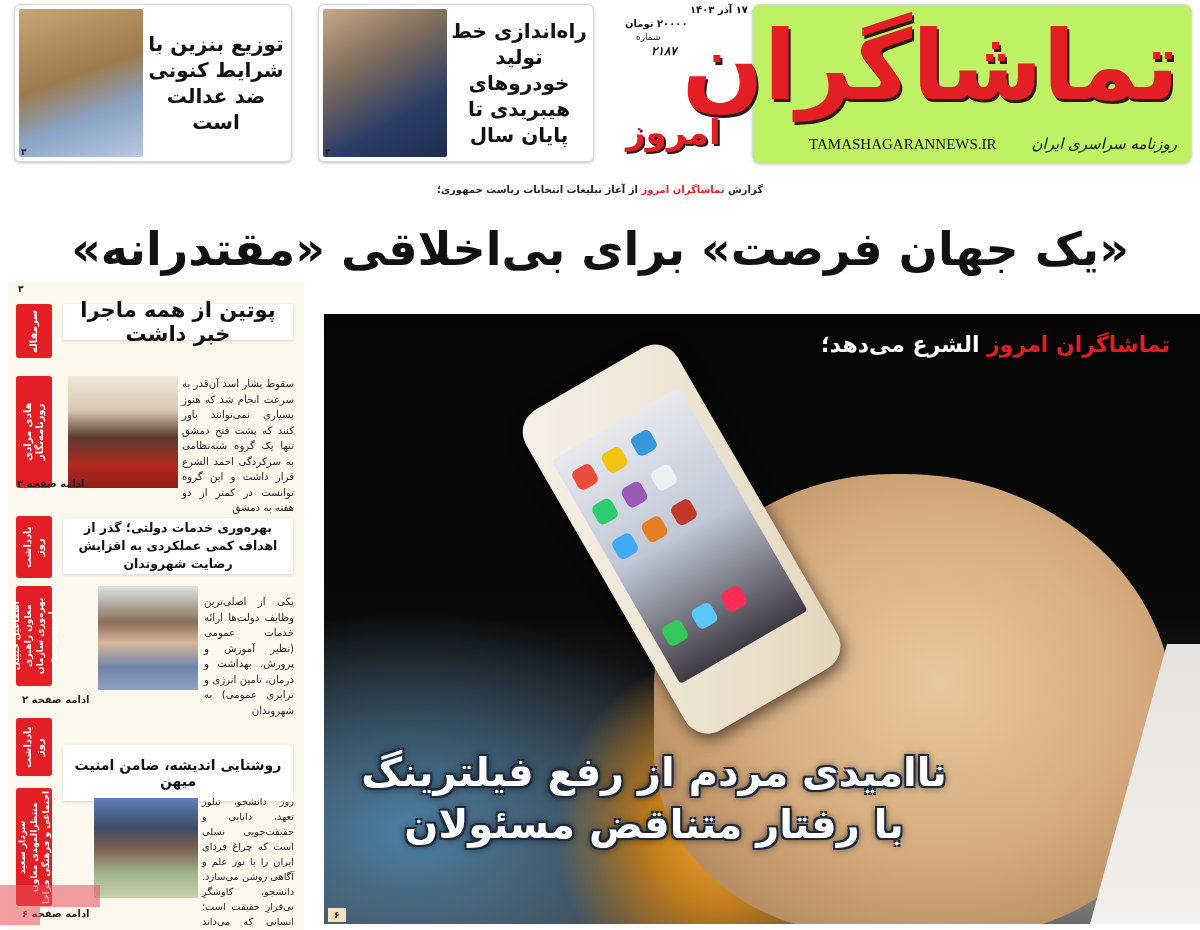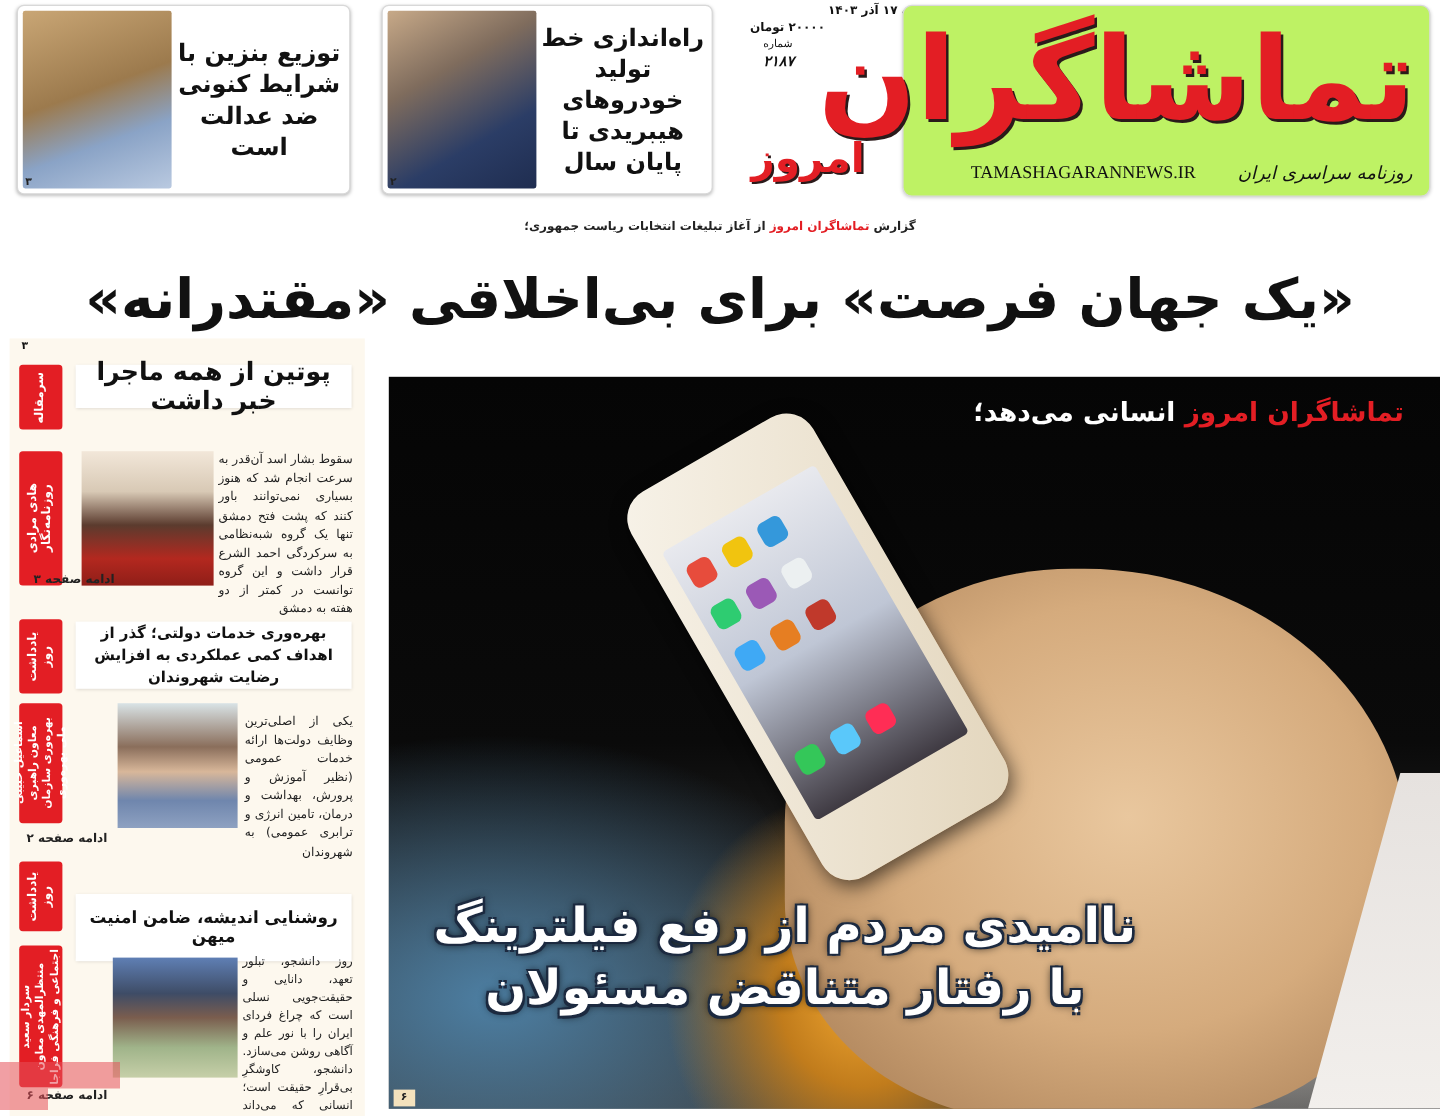--- a/index.html
+++ b/index.html
@@ -131,21 +131,21 @@
 
 <div class="teaser" id="teaser-2">
   <div class="photo person-bg-2"></div>
   <div class="headline">راه‌اندازی خط تولید خودروهای هیبریدی تا پایان سال</div>
   <div class="page-no">۲</div>
 </div>
 
 <div id="issue-date">دوشنبه ۱۷ آذر ۱۴۰۳</div>
 <div id="issue-price" style="top:18px;left:625px;">۲۰۰۰۰ تومان</div>
 <div id="issue-num-label" style="top:32px;">شماره</div>
-<div id="issue-num" style="top:44px;">۲۱۸۷</div>
+<div id="issue-num" style="top:44px;margin-left:15px;">۲۱۸۷</div>
 
 <div id="masthead">
   <div id="logo-word">تماشاگران</div>
   <div id="tagline">روزنامه سراسری ایران</div>
   <div id="site-url">TAMASHAGARANNEWS.IR</div>
 </div>
 <div id="logo-sub" style="position:absolute;left:626px;top:112px;font-size:34px;font-weight:900;color:#e31e24;text-shadow:2px 2px 0 #2a1a1a;">امروز</div>
 
 <div id="kicker">
   <span>گزارش</span>
@@ -155,21 +155,21 @@
 <div id="main-headline">«یک جهان فرصت» برای بی‌اخلاقی «مقتدرانه»</div>
 
 <div id="left-col">
   <div class="col-page">۳</div>
 
   <div class="tag" style="top:22px;height:54px;">سرمقاله</div>
   <div class="op-title" style="top:22px;height:36px;font-size:21px;">پوتین از همه ماجرا خبر داشت</div>
   <div class="tag" style="top:94px;height:112px;">هادی مرادی روزنامه‌نگار</div>
   <div class="op-photo author-bg-1" style="top:94px;height:112px;"></div>
   <div class="op-body" style="top:94px;height:112px;">سقوط بشار اسد آن‌قدر به سرعت انجام شد که هنوز بسیاری نمی‌توانند باور کنند که پشت فتح دمشق تنها یک گروه شبه‌نظامی به سرکردگی احمد الشرع قرار داشت و این گروه توانست در کمتر از دو هفته به دمشق</div>
-  <div class="cont" style="top:196px;left:20px;">ادامه صفحه ۳</div>
+  <div class="cont" style="top:196px;left:9px;">ادامه صفحه ۳</div>
 
   <div class="tag" style="top:234px;height:62px;">یادداشت روز</div>
   <div class="op-title" style="top:236px;height:56px;font-size:12.5px;line-height:18px;">بهره‌وری خدمات دولتی؛ گذر از اهداف کمی عملکردی به افزایش رضایت شهروندان</div>
   <div class="tag" style="top:304px;height:100px;font-size:9px;">اسماعیل حبیبی معاون راهبری بهره‌وری سازمان ملی بهره‌وری</div>
   <div class="op-photo author-bg-2" style="top:304px;height:104px;left:90px;width:100px;"></div>
   <div class="op-body" style="top:312px;left:196px;width:90px;">یکی از اصلی‌ترین وظایف دولت‌ها ارائه خدمات عمومی (نظیر آموزش و پرورش، بهداشت و درمان، تامین انرژی و ترابری عمومی) به شهروندان</div>
   <div class="cont" style="top:412px;">ادامه صفحه ۲</div>
 
   <div class="tag" style="top:436px;height:58px;">یادداشت روز</div>
   <div class="op-title" style="top:436px;height:56px;font-size:14px;margin-top:27px;">روشنایی اندیشه، ضامن امنیت میهن</div>
@@ -194,21 +194,21 @@
       <div class="app" style="left:78px;top:100px;background:#c0392b;"></div>
       <div class="app" style="left:10px;top:200px;background:#34c759;"></div>
       <div class="app" style="left:44px;top:200px;background:#5ac8fa;"></div>
       <div class="app" style="left:78px;top:200px;background:#ff2d55;"></div>
     </div>
   </div>
   <div id="sleeve"></div>
 
   <div id="photo-kicker">
     <span class="brand">تماشاگران امروز</span>
-    <span>انسانی می‌دهد؛</span>
+    <span>الشرع می‌دهد؛</span>
   </div>
   <div id="photo-headline">
     <div>ناامیدی مردم از رفع فیلترینگ</div>
     <div>با رفتار متناقض مسئولان</div>
   </div>
   <div id="photo-page">۶</div>
 </div>
 
 <div id="watermark"></div>
 

